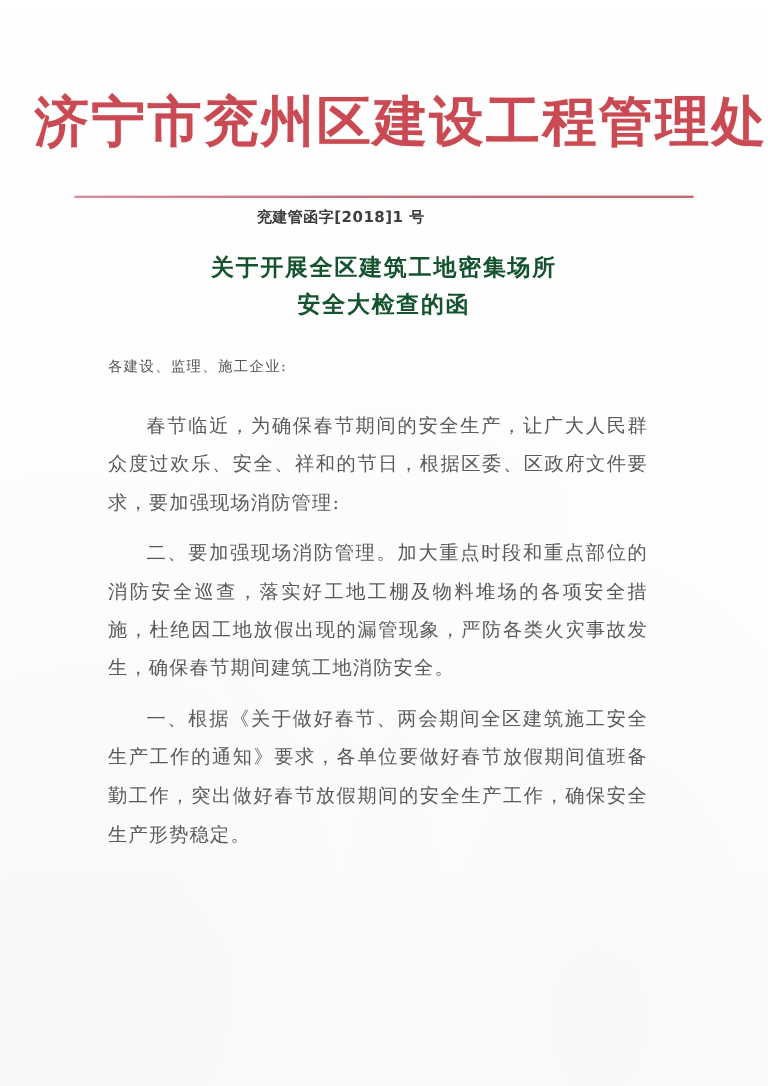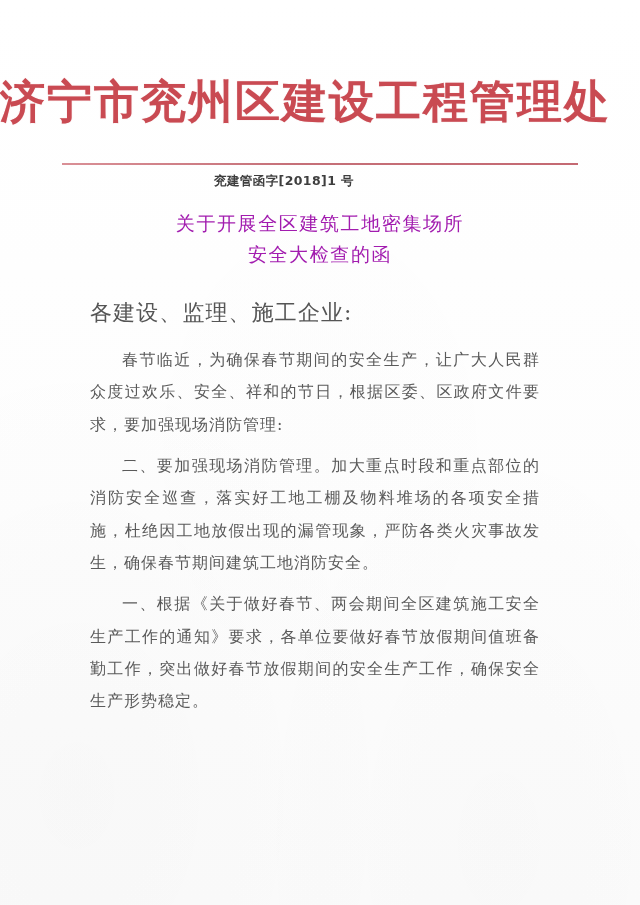--- a/index.html
+++ b/index.html
@@ -38,21 +38,21 @@
     z-index: 1;
     height: 100%;
   }
 
   
   .letterhead {
     position: absolute;
     left: 0;
     right: 0;
     top: 78px;
-    text-align: left;
+    text-align: right;
   }
 
   .letterhead-title {
     display: inline-block;
     font-family: "DejaVu Serif", "Liberation Serif", serif;
     font-size: 45px;
     font-weight: 700;
     letter-spacing: 2px;
     color: #c94a52;
     line-height: 1.08;
@@ -90,46 +90,46 @@
 
   
   .doc-title {
     position: absolute;
     left: 0;
     right: 0;
     top: 208px;
     text-align: center;
     font-family: "DejaVu Serif", "Liberation Serif", serif;
     font-size: 19px;
-    font-weight: 400;
-    color: #a21caf;
+    font-weight: 700;
+    color: #14532d;
     line-height: 1.62;
     letter-spacing: 1.6px;
   }
 
   .doc-title-line {
     display: block;
     white-space: nowrap;
   }
 
   
   .body-block {
     position: absolute;
     left: 90px;
     top: 296px;
     width: 450px;
   }
 
   .salutation {
     font-family: "DejaVu Serif", "Liberation Serif", serif;
-    font-size: 22px;
+    font-size: 12px;
     color: #555555;
     line-height: 1.55;
     letter-spacing: 1.1px;
-    margin: 0 0 14px 0;
+    margin: 0 0 24px 0;
   }
 
   .para {
     font-family: "DejaVu Serif", "Liberation Serif", serif;
     font-size: 16px;
     color: #5a5a5a;
     line-height: 2.02;
     letter-spacing: 1.0px;
     margin: 0 0 9px 0;
     text-indent: 2em;

